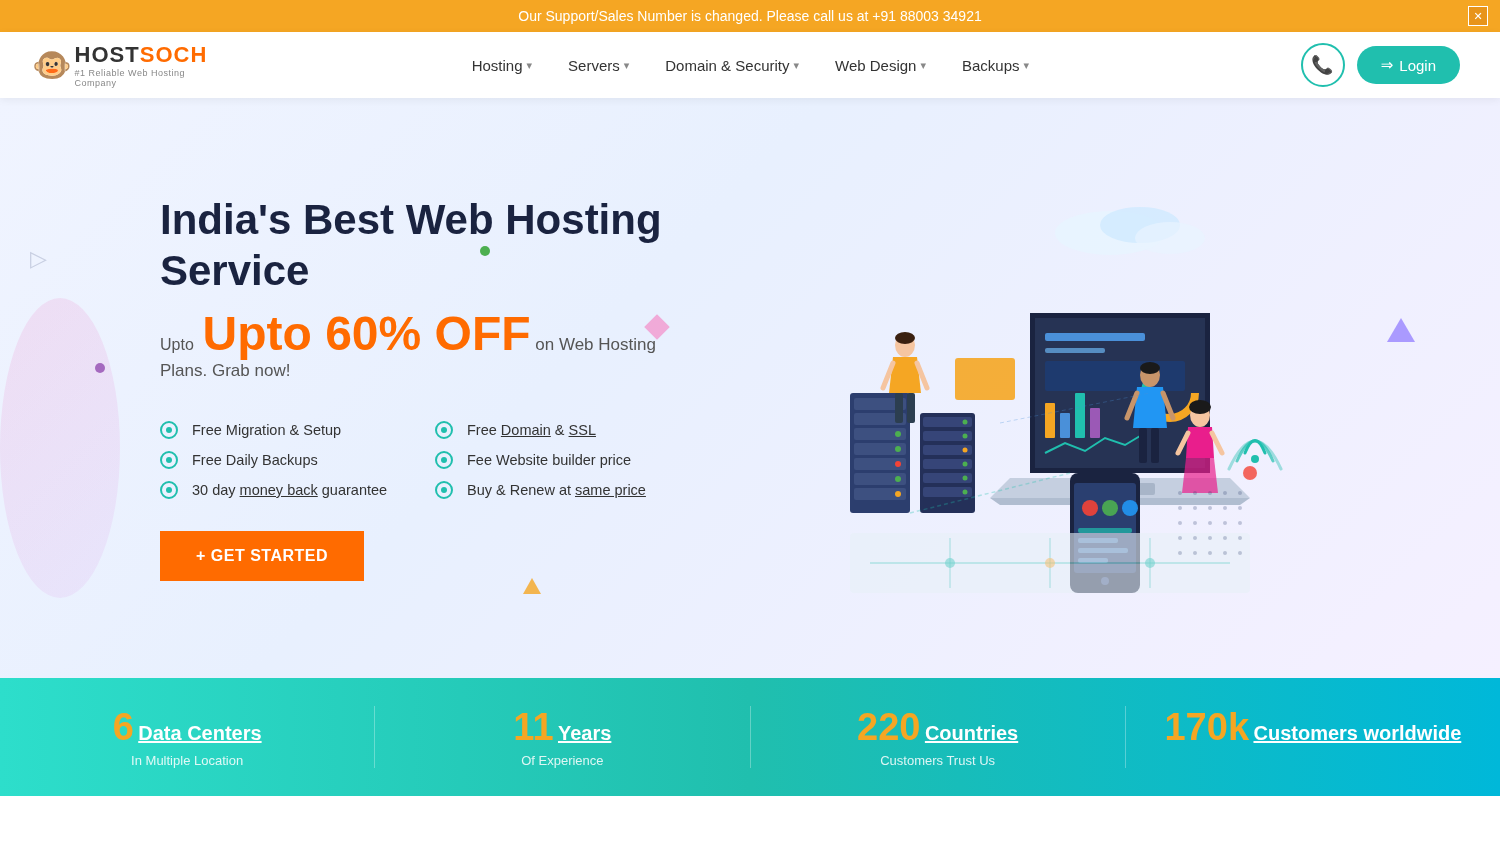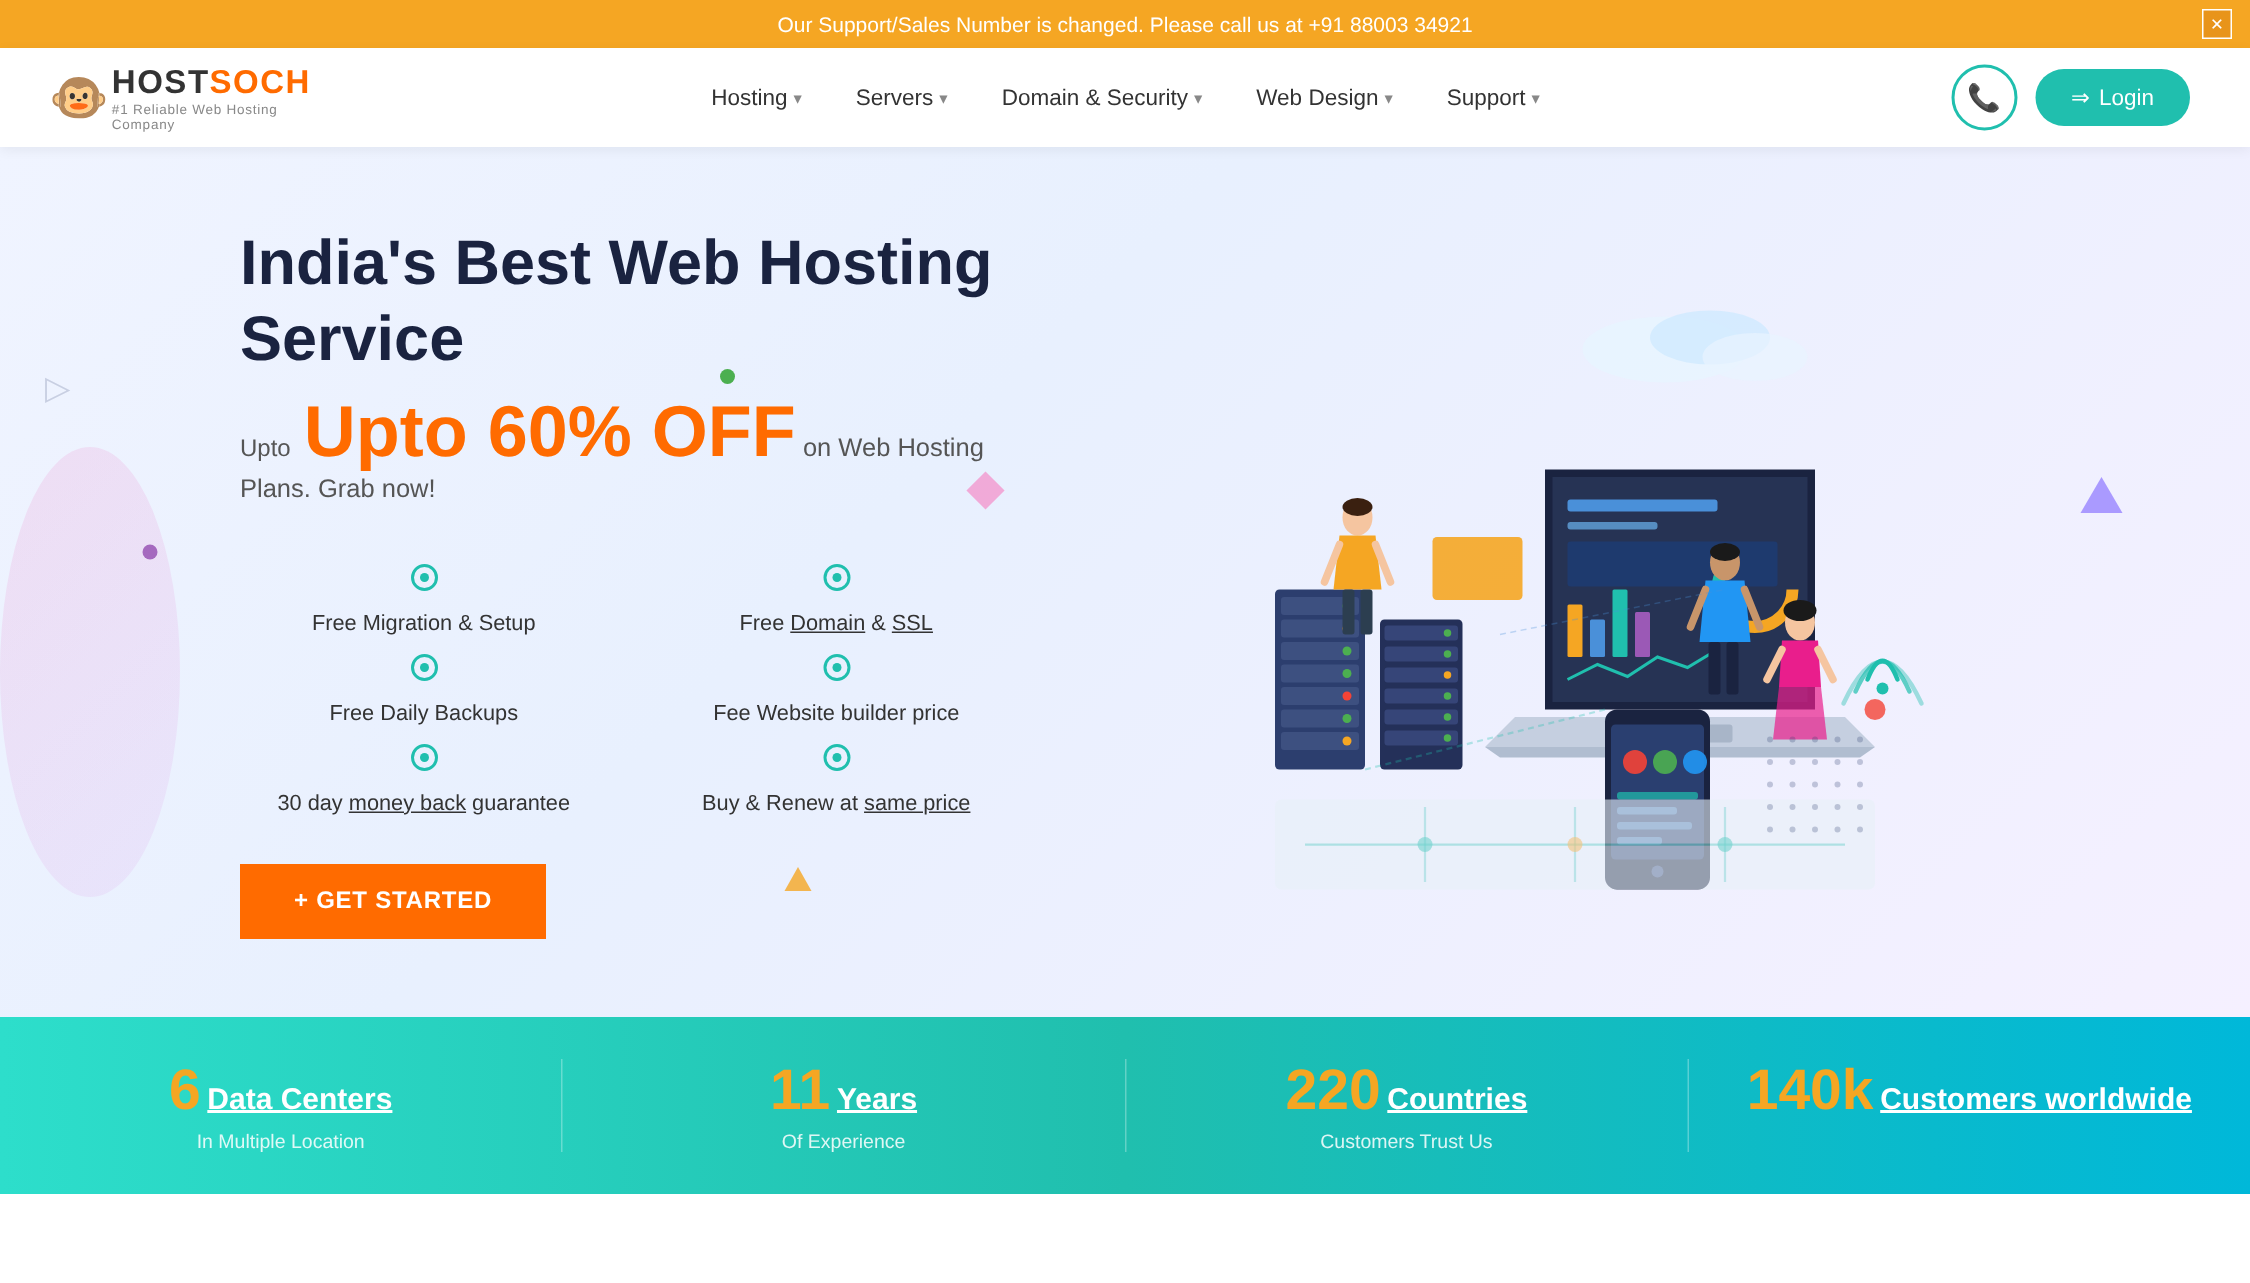--- a/index.html
+++ b/index.html
@@ -138,21 +138,20 @@
       grid-template-columns: 1fr 1fr;
       gap: 12px 30px;
       margin-bottom: 32px;
     }
     .feature-item {
       display: flex;
       align-items: center;
       gap: 14px;
       font-size: 14.5px;
       color: #333;
-      flex-direction: column;
     }
     .feature-icon {
       width: 18px;
       height: 18px;
       border-radius: 50%;
       border: 2px solid #20bfae;
       display: flex;
       align-items: center;
       justify-content: center;
       flex-shrink: 0;
@@ -358,21 +357,21 @@
     </div>
     <div class="nav-item">
       <span>Domain &amp; Security</span>
       <span class="nav-chevron">▾</span>
     </div>
     <div class="nav-item">
       <span>Web Design</span>
       <span class="nav-chevron">▾</span>
     </div>
     <div class="nav-item">
-      <span>Support</span>
+      <span>Backups</span>
       <span class="nav-chevron">▾</span>
     </div>
   </nav>
 
   <div class="header-actions">
     <button class="phone-btn">
       <span>📞</span>
     </button>
     <button class="login-btn">
       <span>⇒</span>
@@ -621,18 +620,18 @@
   </div>
   <div class="stat-item">
     <div>
       <span class="stat-number">220</span>
       <span class="stat-label-main">Countries</span>
     </div>
     <div class="stat-label-sub">Customers Trust Us</div>
   </div>
   <div class="stat-item">
     <div>
-      <span class="stat-number">140</span><span class="stat-number">k</span>
+      <span class="stat-number">170</span><span class="stat-number">k</span>
       <span class="stat-label-main"> Customers worldwide</span>
     </div>
     <div class="stat-label-sub">&nbsp;</div>
   </div>
 </div>
 
 </body></html>

